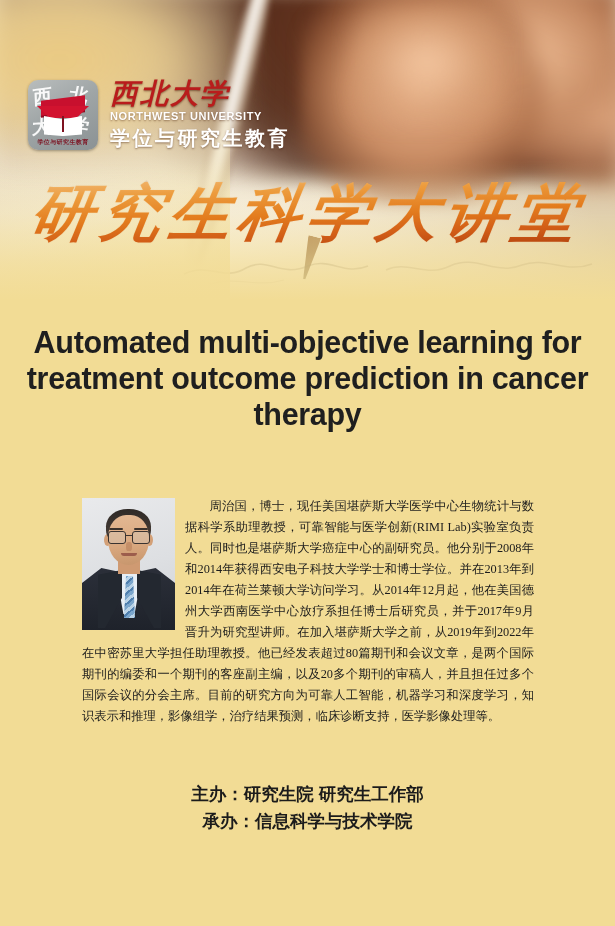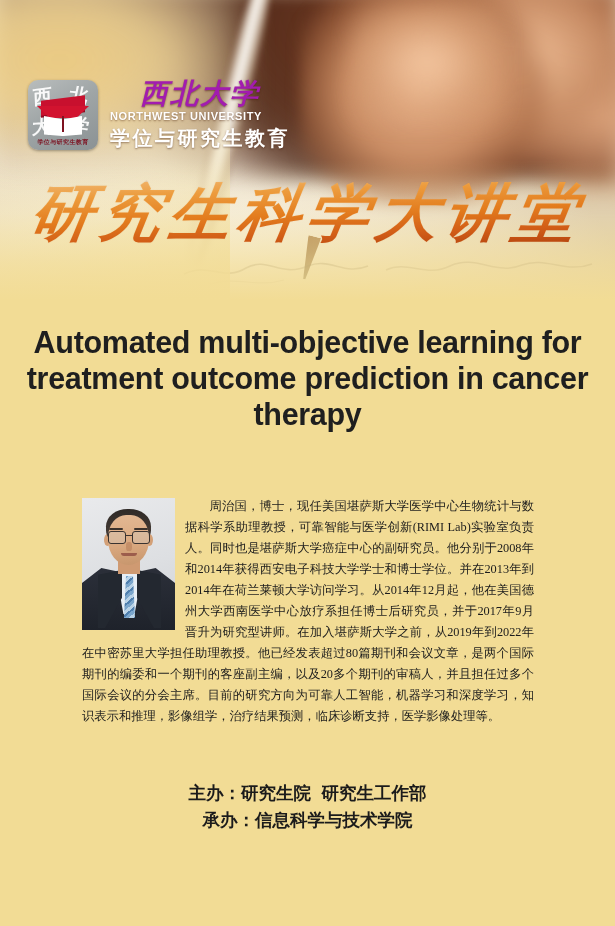--- a/index.html
+++ b/index.html
@@ -160,26 +160,25 @@
     position: absolute; left: 0; bottom: 3px; width: 70px;
     text-align: center;
     font-size: 6px; color: #7d1423; font-weight: 700;
     letter-spacing: .4px;
   }
   .logo-text { padding-top: 2px; }
   .logo-cn {
     font-family: "DejaVu Serif", "Liberation Serif", serif;
     font-weight: 700;
     font-size: 28px;
-    color: #a21caf;
+    color: #b91c1c;
     letter-spacing: 2px;
     line-height: 1;
     font-style: italic;
     text-shadow: 0 1px 2px rgba(70,30,10,.55);
-    text-align: center;
   }
   .logo-en {
     font-size: 11px;
     font-weight: 700;
     color: #ffffff;
     letter-spacing: .6px;
     margin-top: 2px;
     text-shadow: 0 1px 2px rgba(70,30,10,.5);
   }
   .logo-cn2 {
@@ -339,21 +338,21 @@
     line-height: 30px;
     color: #1b1b1b;
   }
   .details .line { letter-spacing: .5px; }
 
   .orgs {
     position: absolute;
     left: 0; top: 781px;
     width: 615px;
     text-align: center;
-    font-family: Liberation Mono, monospace;
+    font-family: Liberation Sans, sans-serif;
     font-weight: 700;
     font-size: 17.5px;
     line-height: 27px;
     color: #1b1b1b;
   }
 
   .welcome {
     position: absolute;
     left: 0; top: 845px;
     width: 615px;

